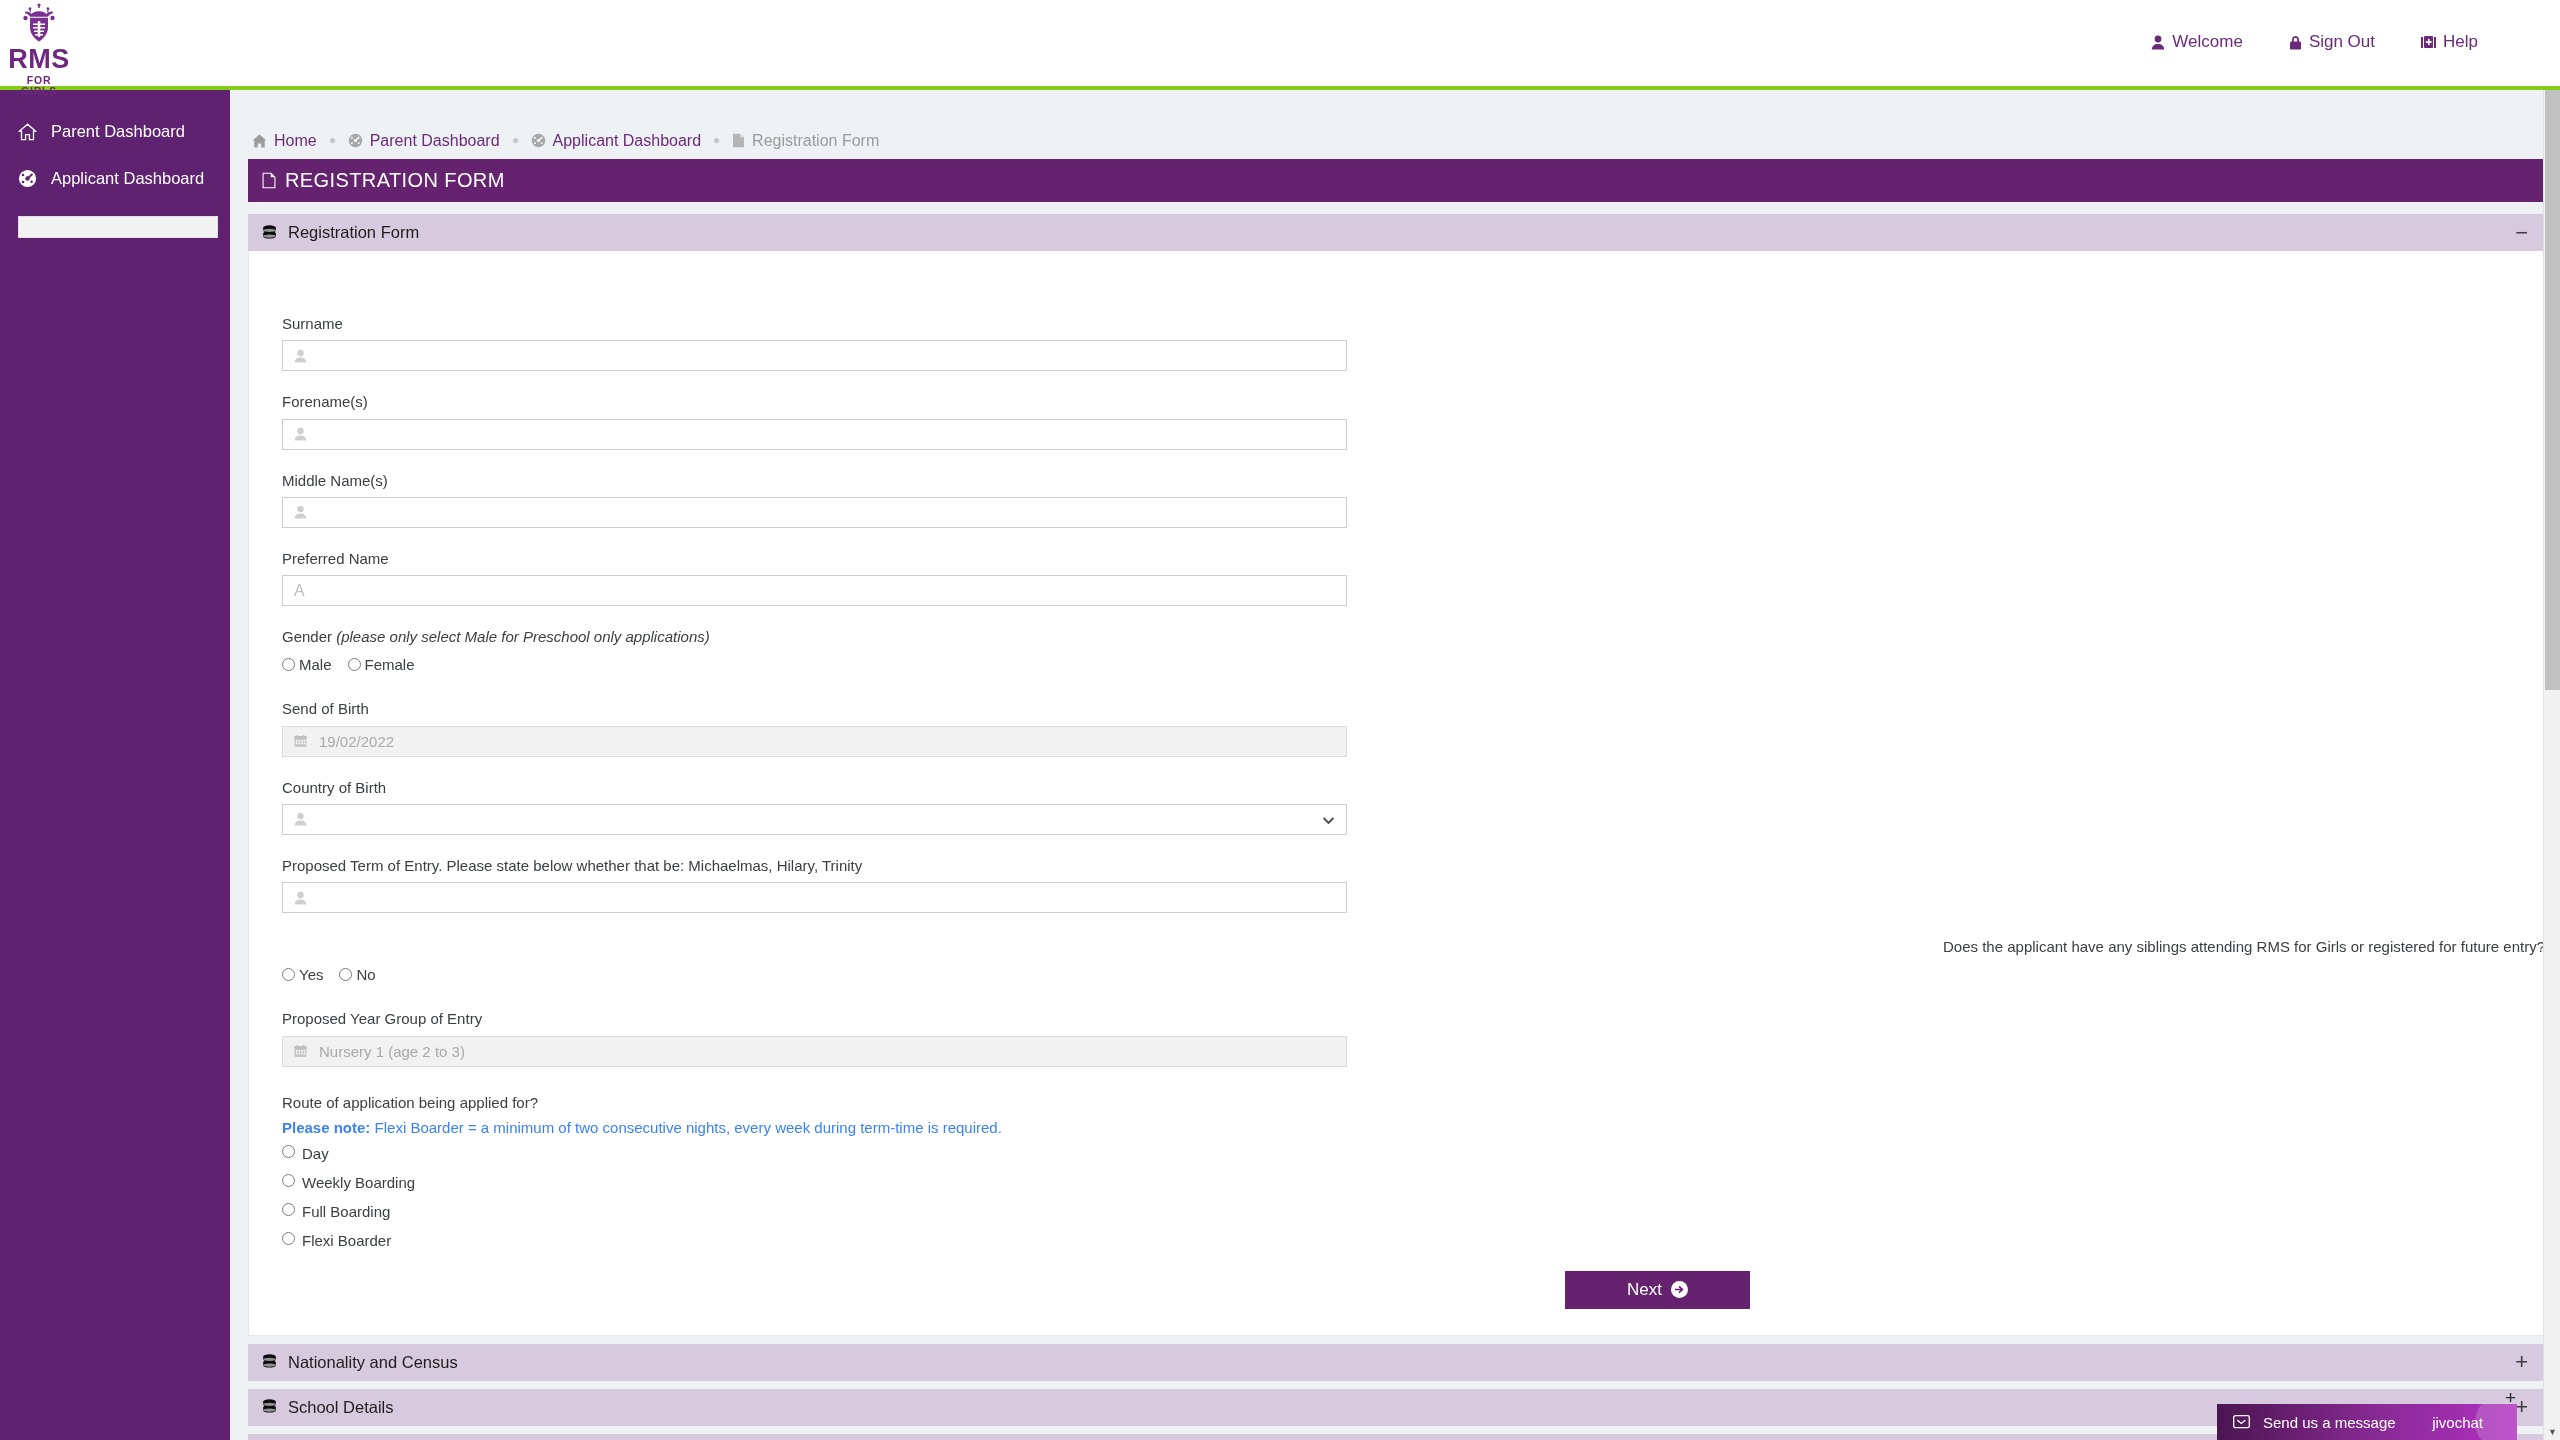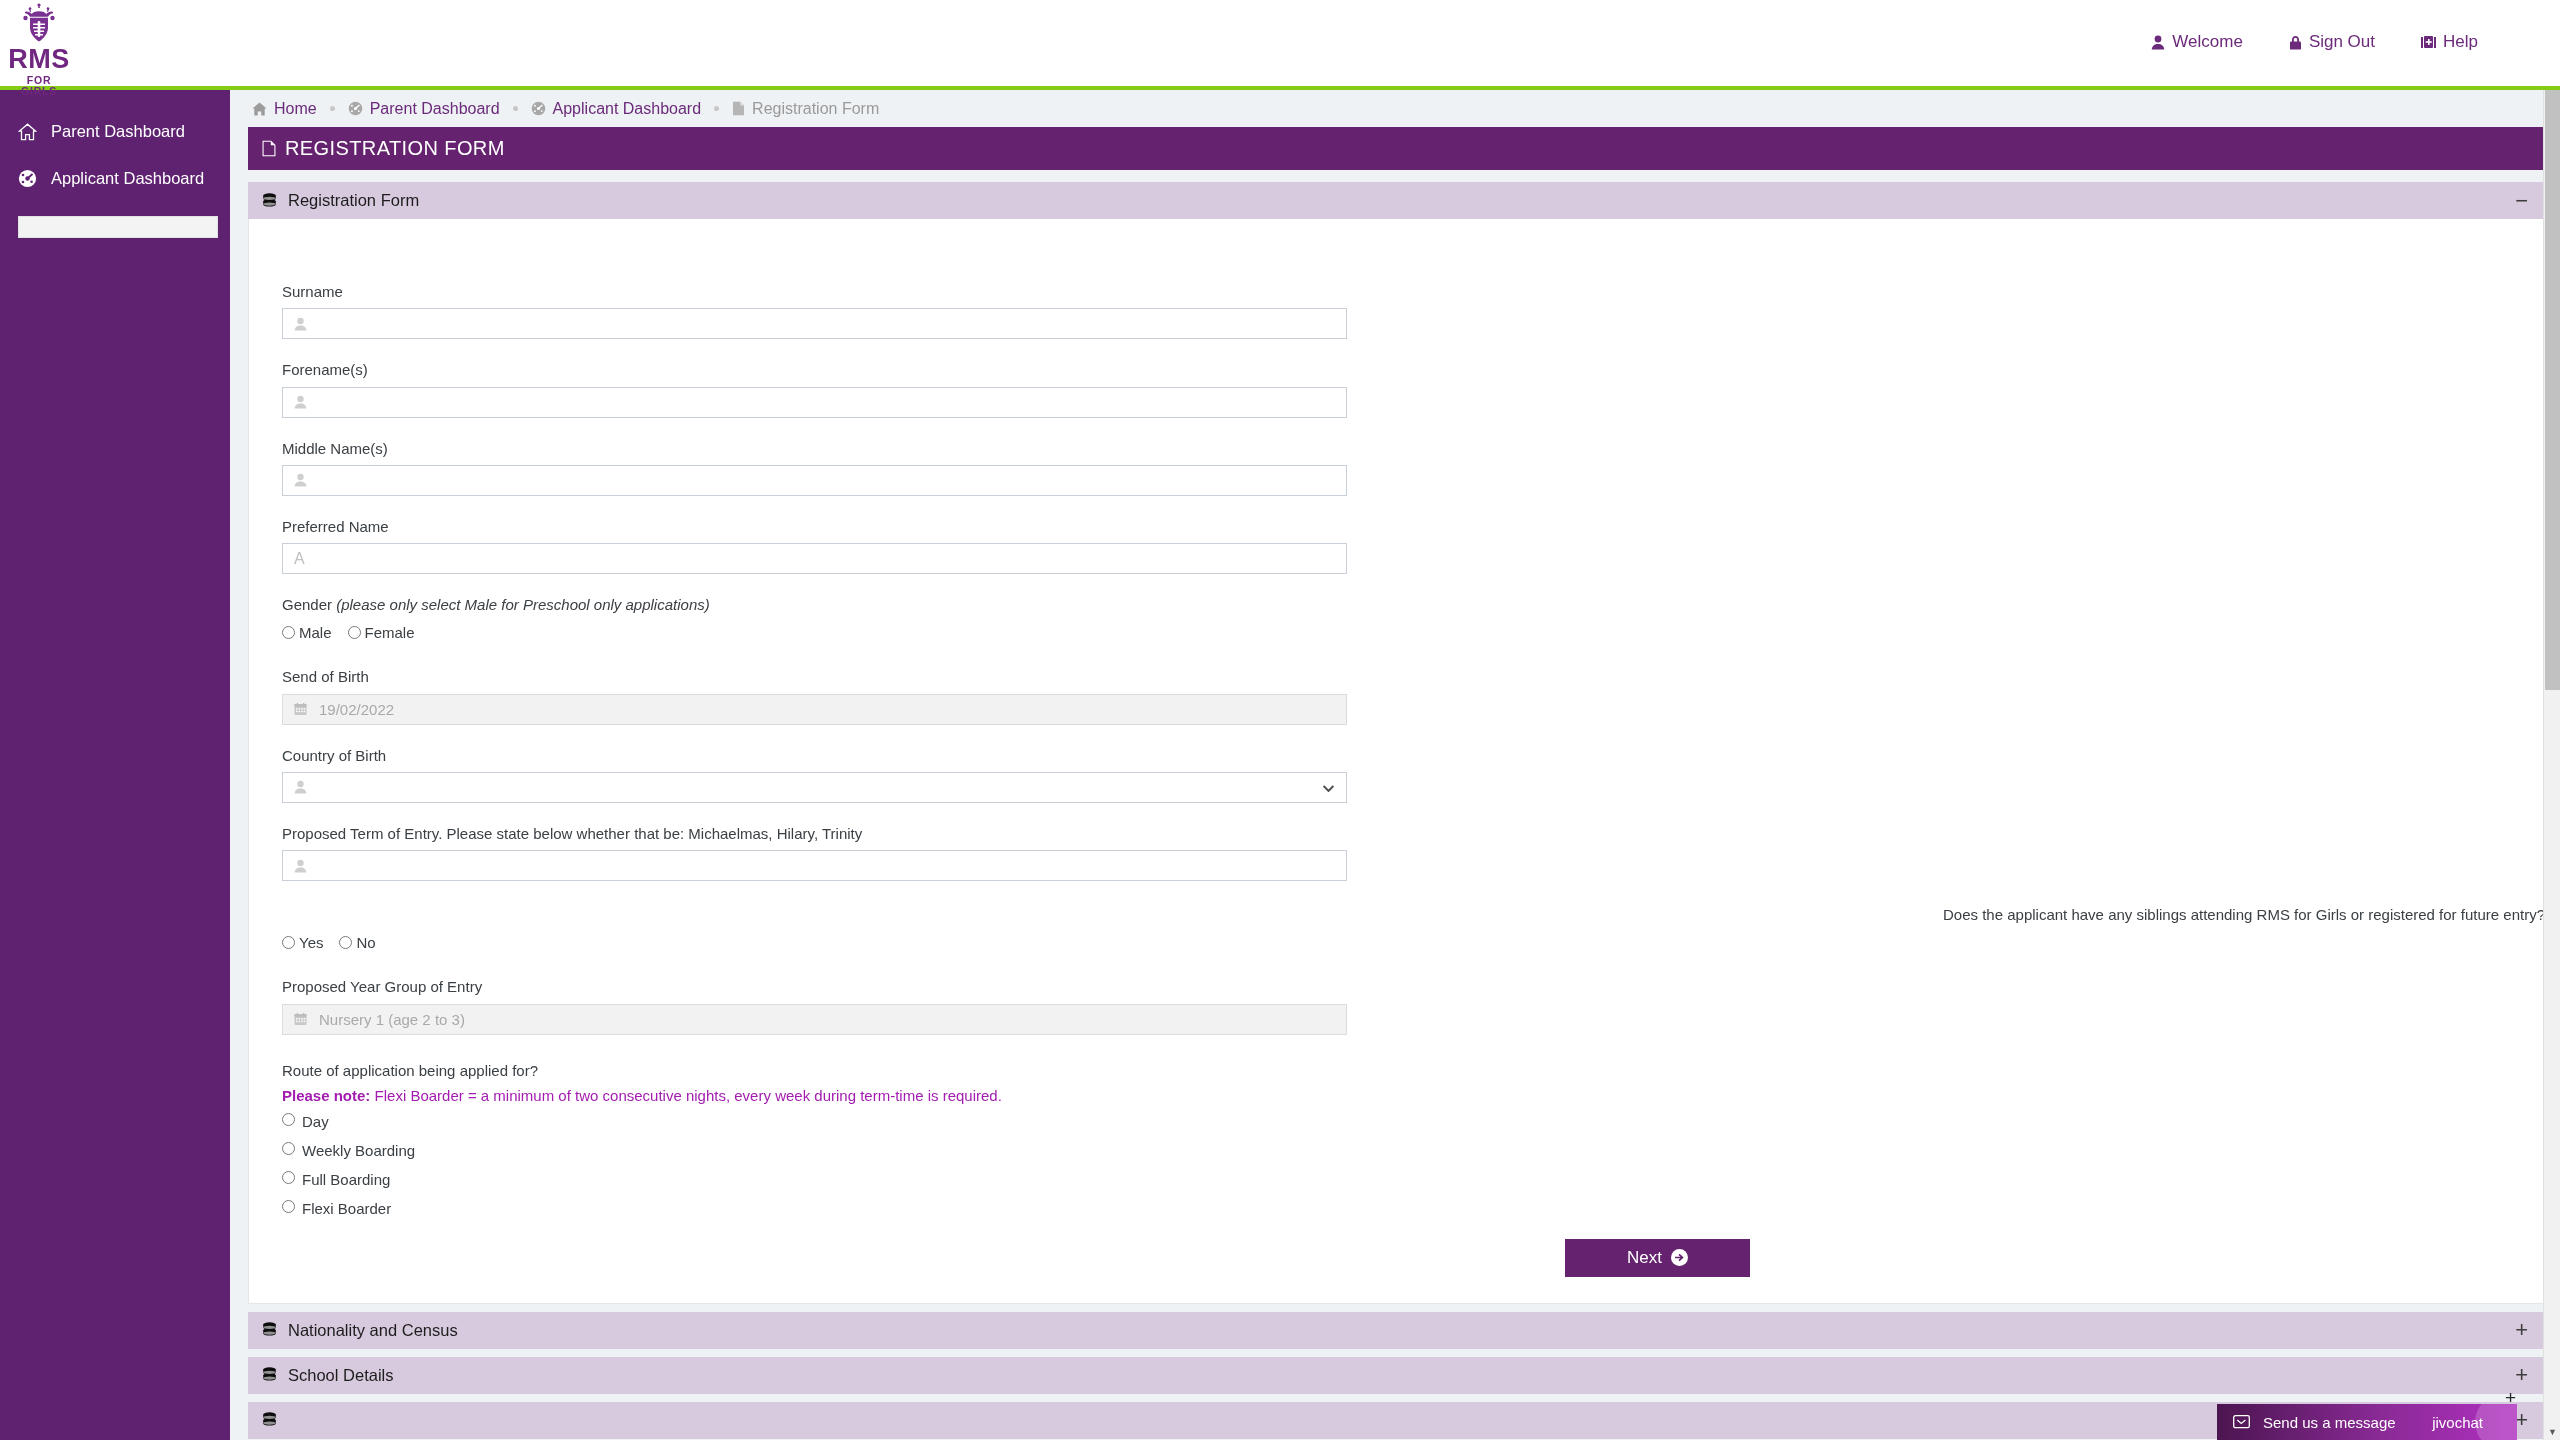--- a/index.html
+++ b/index.html
@@ -67,20 +67,21 @@
   #main {
     position: absolute; left: 230px; top: 90px;
     width: 2330px; height: 1350px;
     background: #eef2f5;
     overflow: hidden;
   }
   #breadcrumb {
     height: 37px; display: flex; align-items: center;
     padding-left: 22px; gap: 0px;
     font-size: 16px;
+    margin-top: 32px;
   }
   .crumb {
     display: inline-flex; align-items: center; gap: 7px;
     color: #6b2a7a; text-decoration: none; cursor: pointer;
   }
   .crumb.last { color: #9a9a9a; cursor: default; }
   .crumb-sep {
     display:inline-block; width:5px; height:5px; border-radius:50%;
     background:#c7c7c7; margin: 0 13px;
   }
@@ -117,21 +118,21 @@
     padding: 63px 0 26px 0;
   }
 
   
   .fgroup { padding-left: 33px; margin-bottom: 21px; }
   .flabel {
     font-size: 15px; color: #3b4045; margin-bottom: 6px;
     display: block; line-height: 1.35;
   }
   .flabel i { font-style: italic; }
-  .subnote { font-size: 15px; color: #a21caf; margin-bottom: 9px; }
+  .subnote { font-size: 15px; color: #3b82f6; margin-bottom: 9px; }
 
   .finput {
     position: relative; width: 1065px; height: 31px;
     border: 1px solid #c9cfd6; background: #ffffff;
   }
   .finput.disabled { background: #f2f2f2; border-color: #dcdcdc; }
   .finput .ficon {
     position: absolute; left: 11px; top: 50%;
     transform: translateY(-50%);
     display: flex; align-items: center;

